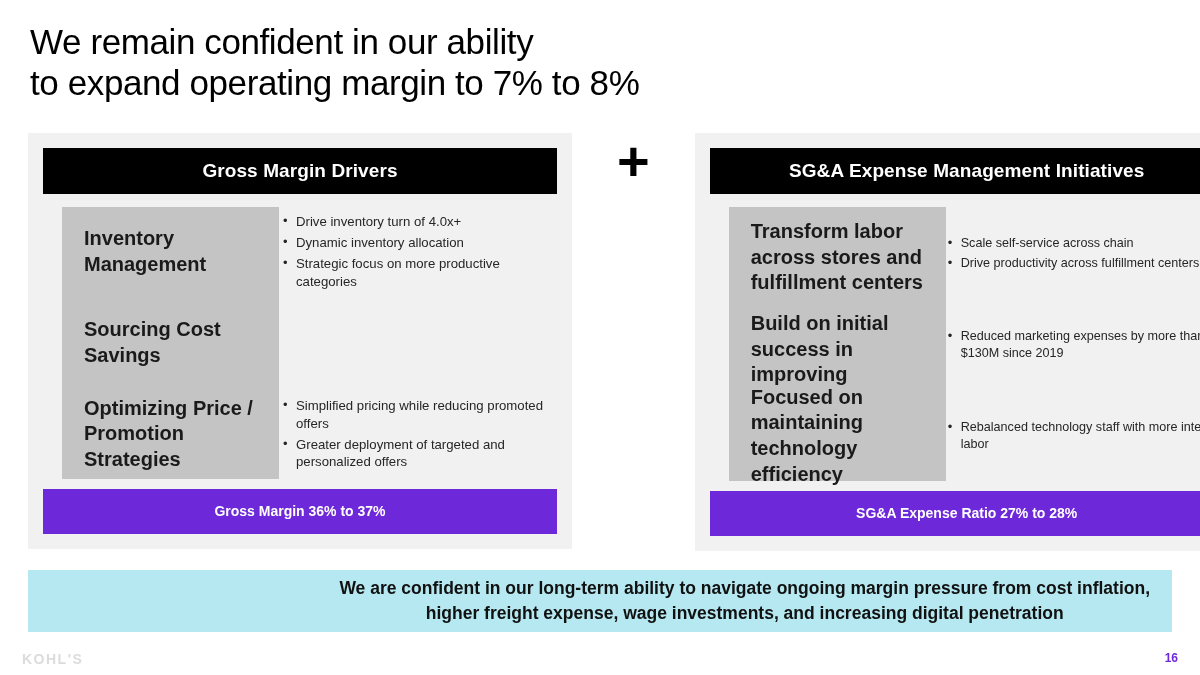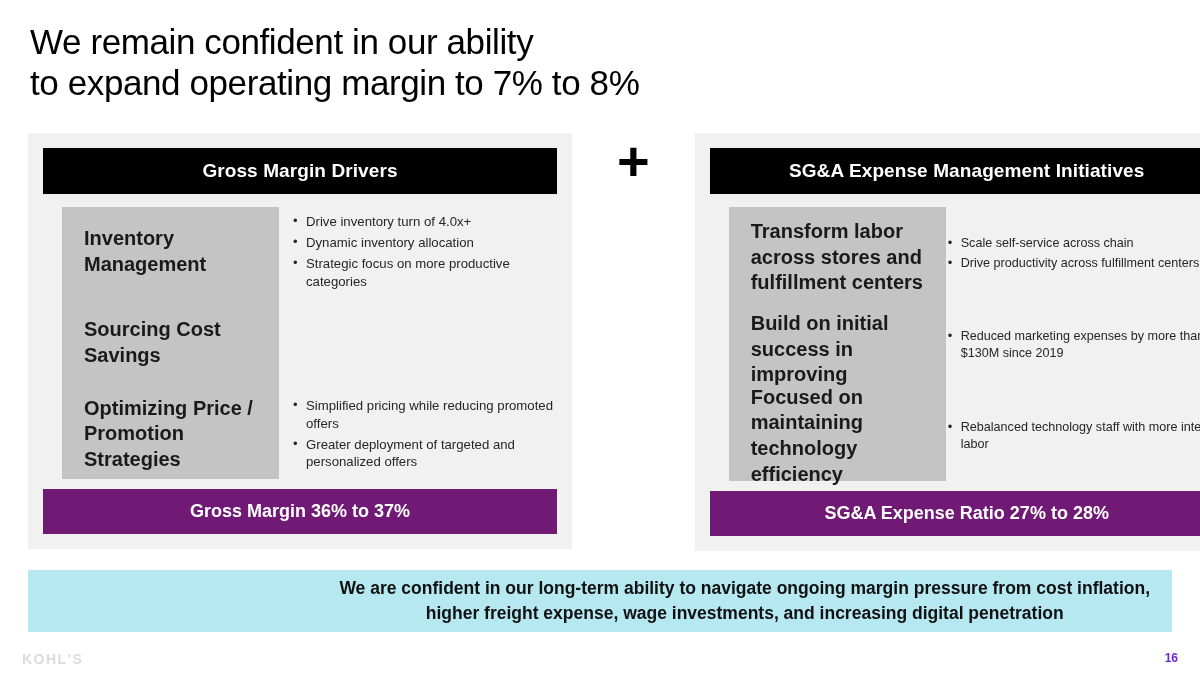--- a/index.html
+++ b/index.html
@@ -116,39 +116,39 @@
     content: "\2022";
     position: absolute;
     left: 0;
     top: -1px;
     font-size: 13px;
     color: #262626;
   }
 
   
   #panel-gross .row-label { width: 217px; flex: 0 0 217px; }
-  #panel-gross .row-bullets { padding-left: 14px; }
+  #panel-gross .row-bullets { padding-left: 4px; }
   #panel-gross ul.bullets li { font-size: 13.2px; }
   #panel-gross .row:nth-child(1) .row-label { height: 90px; }
   #panel-gross .row:nth-child(2) .row-label { height: 92px; }
   #panel-gross .row:nth-child(3) .row-label { height: 90px; }
 
   
   #panel-sga .row-label { width: 217px; flex: 0 0 217px; align-items: flex-start; padding-top: 12px; }
   #panel-sga .row-bullets { padding-left: 2px; }
   #panel-sga ul.bullets li { font-size: 12.6px; }
   #panel-sga .row:nth-child(1) .row-label { height: 92px; }
   #panel-sga .row:nth-child(2) .row-label { height: 92px; }
   #panel-sga .row:nth-child(3) .row-label { height: 90px; align-items: center; padding-top: 8px; }
 
   .panel-footer {
-    background: #701a75;
+    background: #6d28d9;
     color: #ffffff;
     text-align: center;
-    font-size: 18px;
+    font-size: 14px;
     font-weight: bold;
     height: 45px;
     line-height: 45px;
     flex: 0 0 45px;
   }
 
   
   #plus-divider {
     flex: 1 1 auto;
     background: #ffffff;

